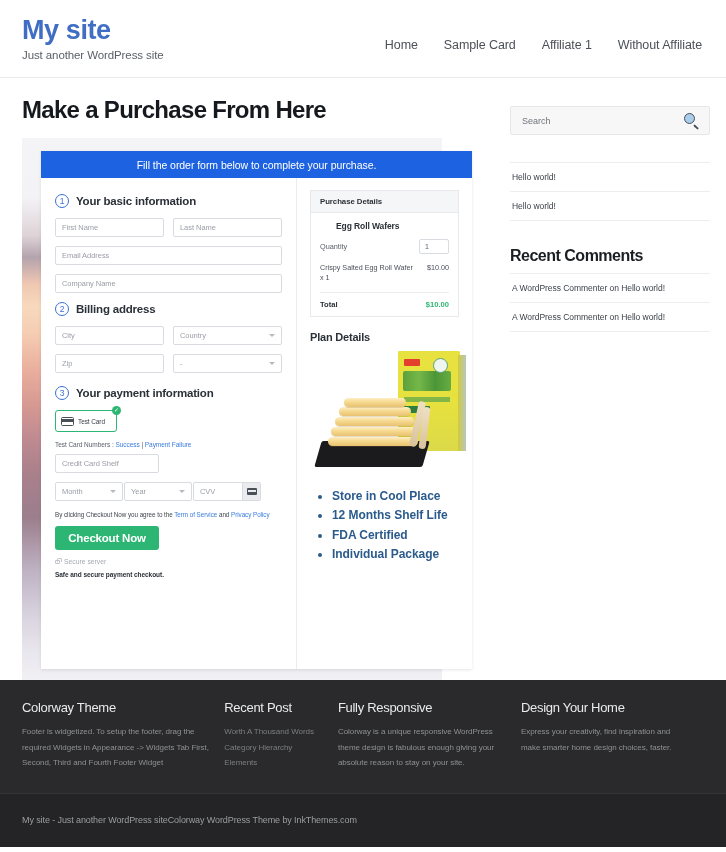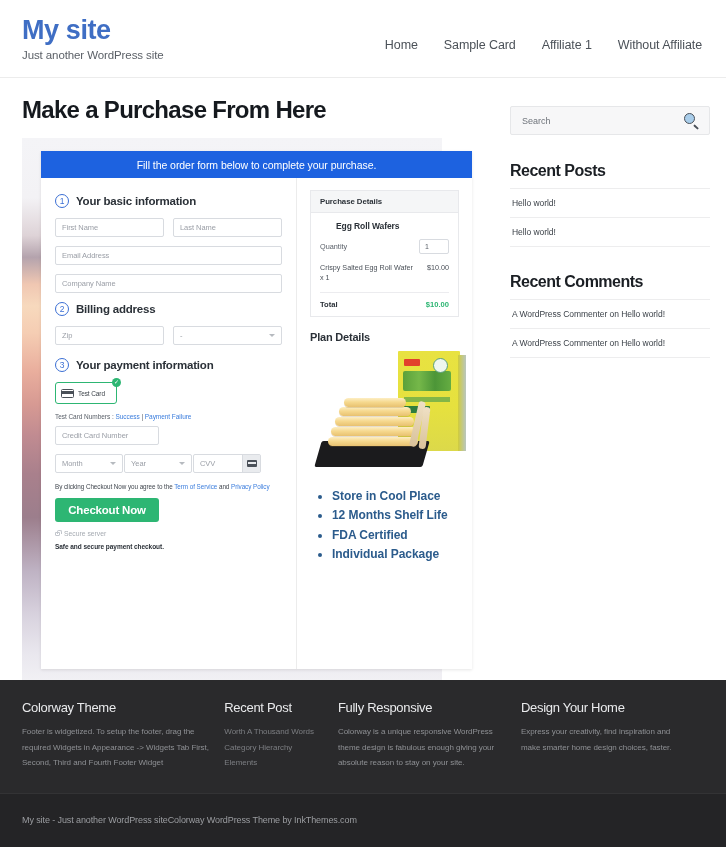--- a/index.html
+++ b/index.html
@@ -457,20 +457,27 @@
               <div class="fld">Last Name</div>
             </div>
             <div class="fld full">Email Address</div>
             <div class="fld full">Company Name</div>
 
             <div class="step-head">
               <span class="step-num">2</span>
               <span class="step-label">Billing address</span>
             </div>
             <div class="row2">
+              <div class="fld">City</div>
+              <div class="fld sel">
+                <span>Country</span>
+                <span class="caret"></span>
+              </div>
+            </div>
+            <div class="row2">
               <div class="fld">Zip</div>
               <div class="fld sel">
                 <span>-</span>
                 <span class="caret"></span>
               </div>
             </div>
 
             <div class="step-head">
               <span class="step-num">3</span>
               <span class="step-label">Your payment information</span>
@@ -479,21 +486,21 @@
             <div class="card-tile">
               <span class="card-glyph"></span>
               <span class="card-tile-label">Test  Card</span>
               <span class="tile-check">✓</span>
             </div>
 
             <div class="testcards">
               <span>Test Card Numbers : </span><a href="#">Success</a><span> | </span><a href="#">Payment Failure</a>
             </div>
 
-            <div class="fld" style="width:104px;">Credit Card Number</div>
+            <div class="fld" style="width:104px;">Credit Card Shelf</div>
 
             <div class="cc-row">
               <div class="fld sel f-month">
                 <span>Month</span>
                 <span class="caret"></span>
               </div>
               <div class="fld sel f-year">
                 <span>Year</span>
                 <span class="caret"></span>
               </div>
@@ -577,21 +584,20 @@
 
   <aside class="sidebar">
     <div class="search-box">
       <span class="search-ph">Search</span>
       <span class="search-icon">
         <span class="lens"></span>
         <span class="handle"></span>
       </span>
     </div>
 
-    <h3 class="widget-title">Recent Posts</h3>
     <ul class="widget-list">
       <li><a href="#">Hello world!</a></li>
       <li><a href="#">Hello world!</a></li>
     </ul>
 
     <h3 class="widget-title">Recent Comments</h3>
     <ul class="widget-list">
       <li><a href="#">A WordPress Commenter on Hello world!</a></li>
       <li><a href="#">A WordPress Commenter on Hello world!</a></li>
     </ul>

